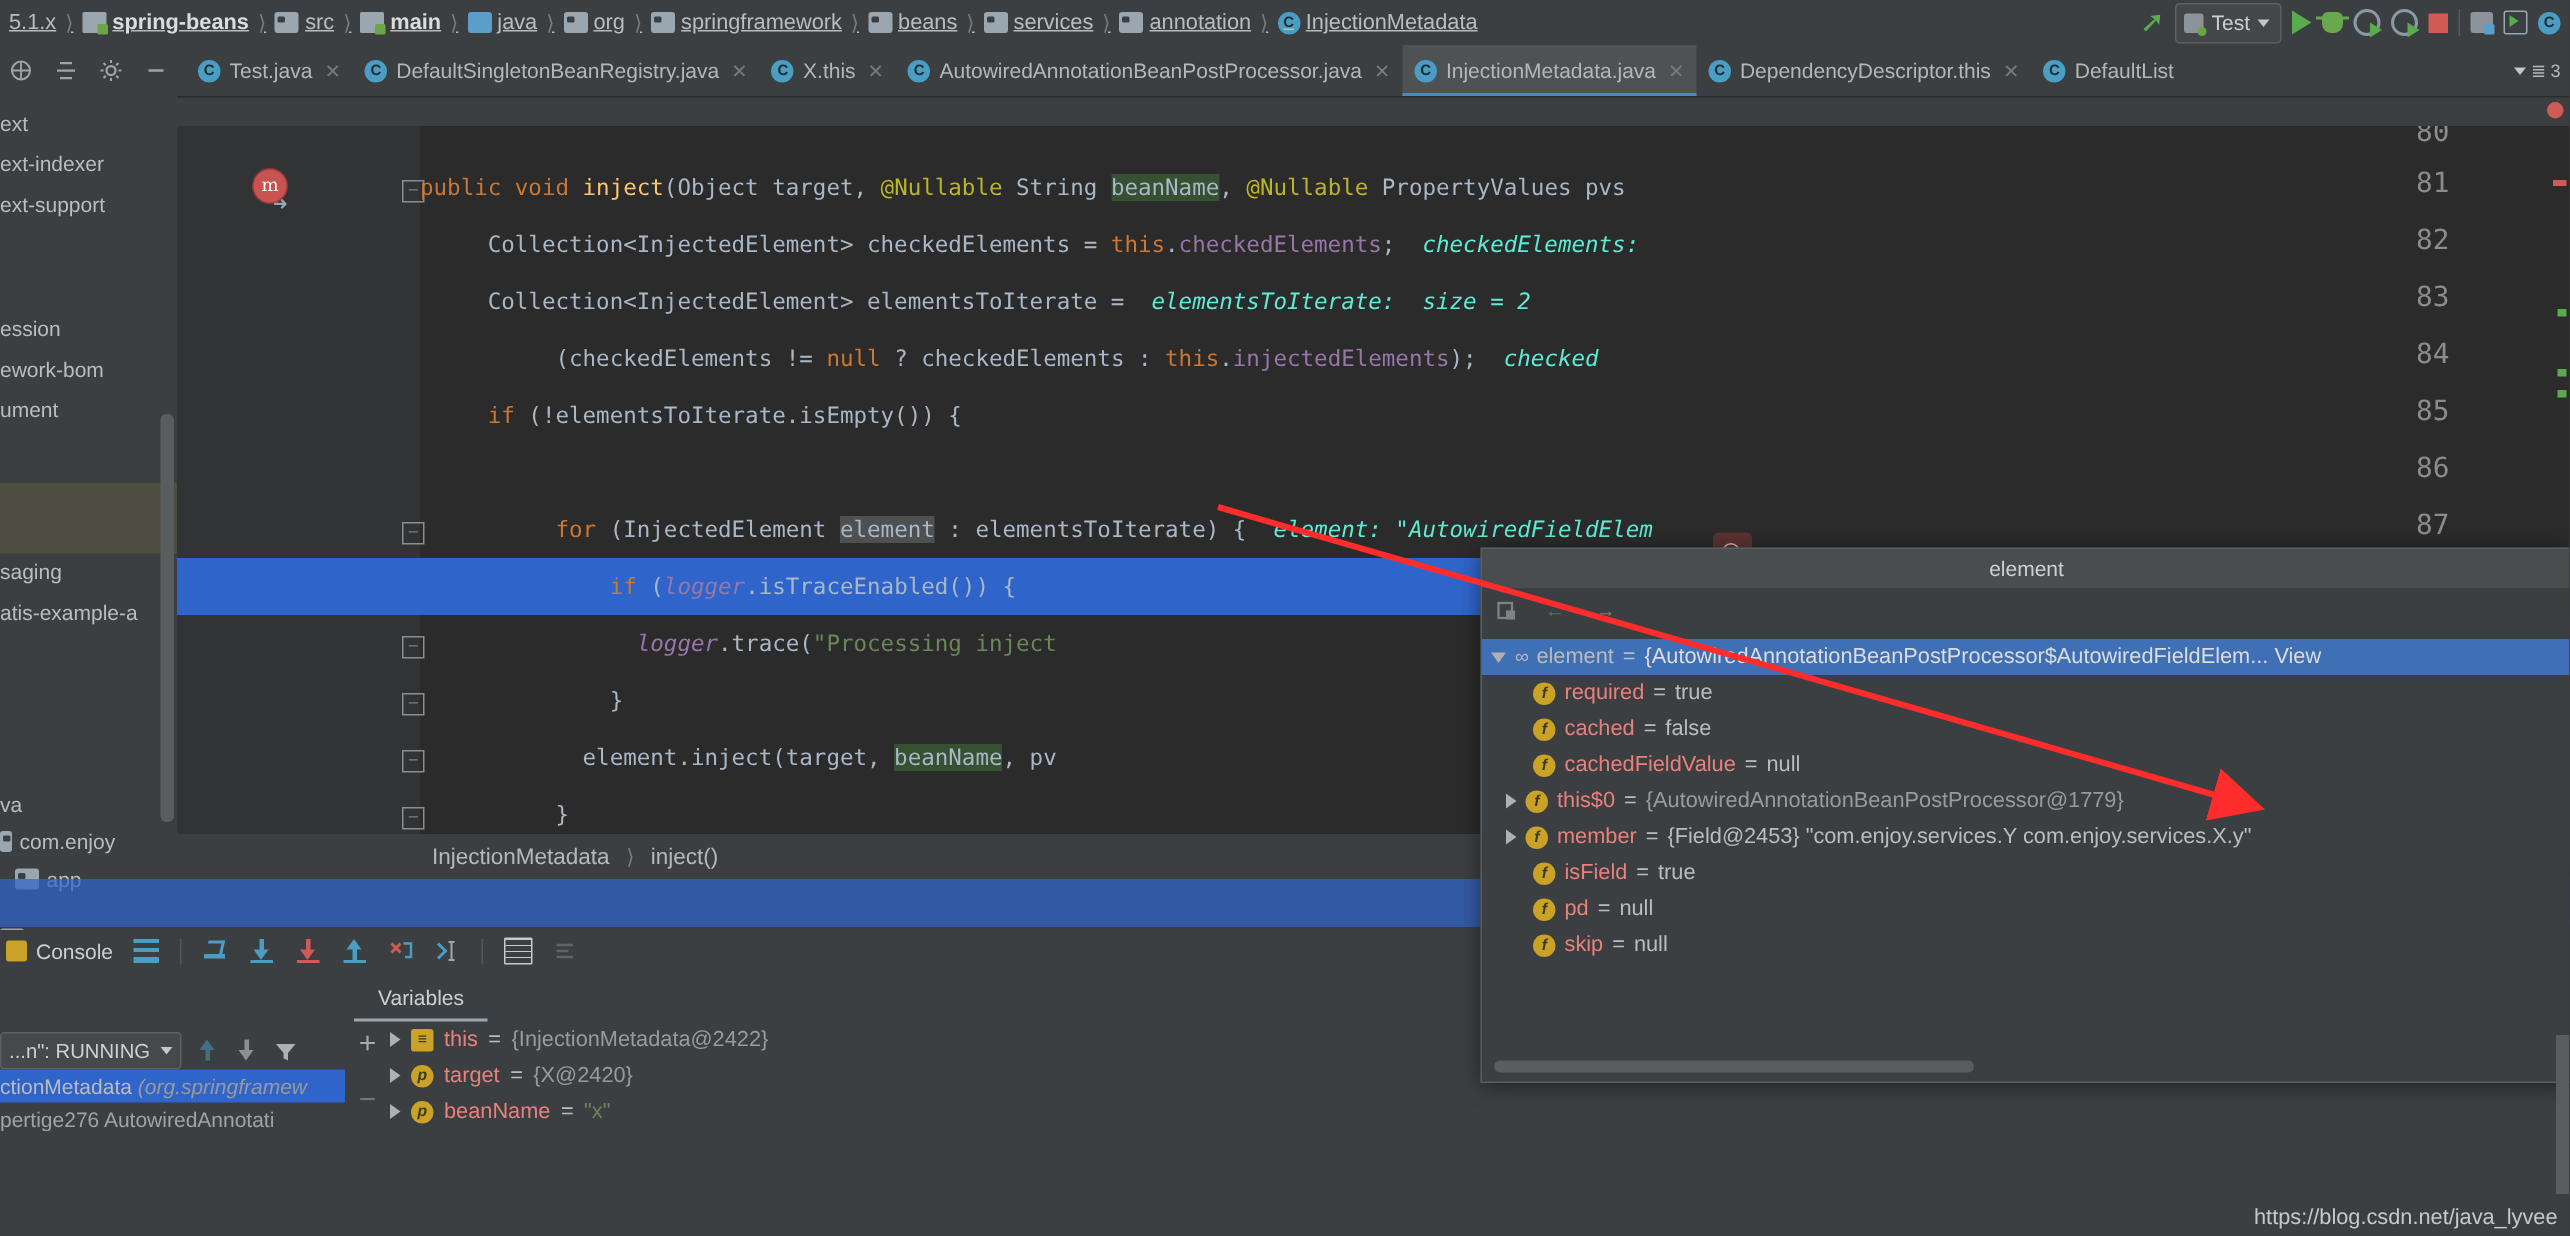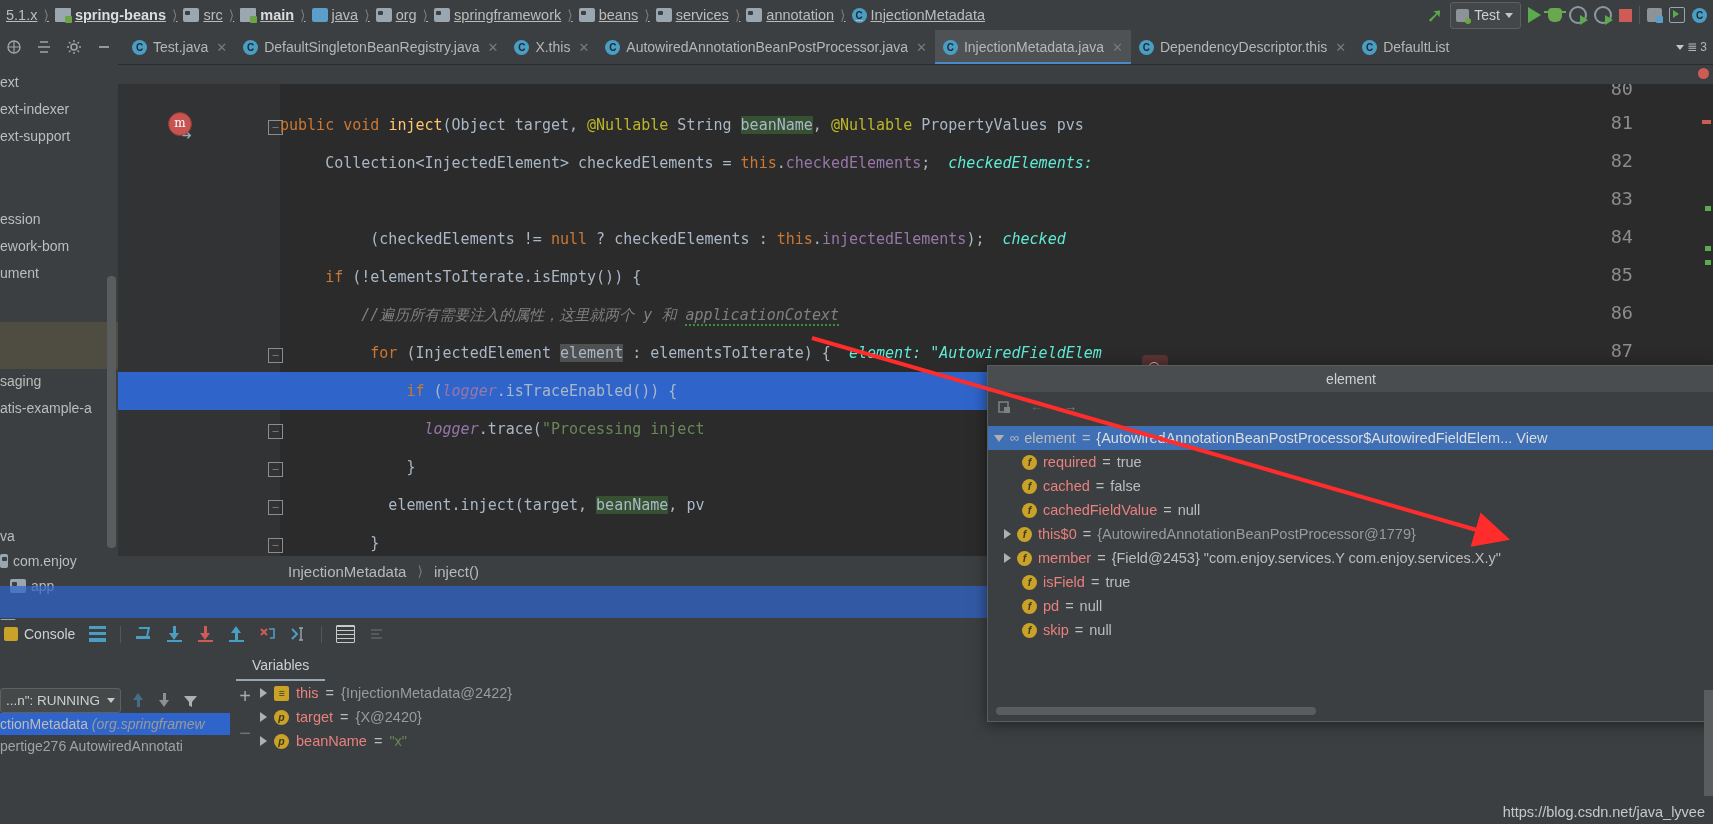--- a/index.html
+++ b/index.html
@@ -458,26 +458,26 @@
     <div class="fold" style="top:302px">–</div>
     <div class="fold" style="top:340px">–</div>
     <div class="fold" style="top:378px">–</div>
     <div class="fold" style="top:416px">–</div>
     <div class="fold" style="top:454px">–</div>
 
     <div class="code-row" style="top:22px"><span class="k">public</span> <span class="k">void</span> <span class="m">inject</span>(Object target, <span class="anno">@Nullable</span> String <span class="hl-green">beanName</span>, <span class="anno">@Nullable</span> PropertyValues pvs</div>
 
     <div class="code-row" style="top:60px">     Collection&lt;InjectedElement&gt; checkedElements = <span class="k">this</span>.<span class="fld">checkedElements</span>;  <span class="hint">checkedElements:</span></div>
 
+    <div class="code-row" style="top:98px">     Collection&lt;InjectedElement&gt; elementsToIterate = <span class="hint"> elementsToIterate:  size = 2</span></div>
 
     <div class="code-row" style="top:136px">          (checkedElements != <span class="k">null</span> ? checkedElements : <span class="k">this</span>.<span class="fld">injectedElements</span>);  <span class="hint">checked</span></div>
 
     <div class="code-row" style="top:174px">     <span class="k">if</span> (!elementsToIterate.isEmpty()) {</div>
 
-    <div class="code-row" style="top:212px"><span class="cmt">         //遍历所有需要注入的属性，这里就两个 y 和 <span class="wavy">applicationCotext</span></span></div>
 
     <div class="code-row" style="top:250px">          <span class="k">for</span> (InjectedElement <span class="hl-grey">element</span> : elementsToIterate) {  <span class="hint">element: "AutowiredFieldElem</span></div>
 
     <div class="code-row sel" style="top:288px">              <span class="k">if</span> (<span class="fld ital">logger</span>.isTraceEnabled()) {</div>
 
     <div class="code-row" style="top:326px">                <span class="fld ital">logger</span>.trace(<span class="str">"Processing inject</span></div>
 
     <div class="code-row" style="top:364px">              }</div>
 
     <div class="code-row" style="top:402px">            element.inject(target, <span class="hl-green">beanName</span>, pv</div>

